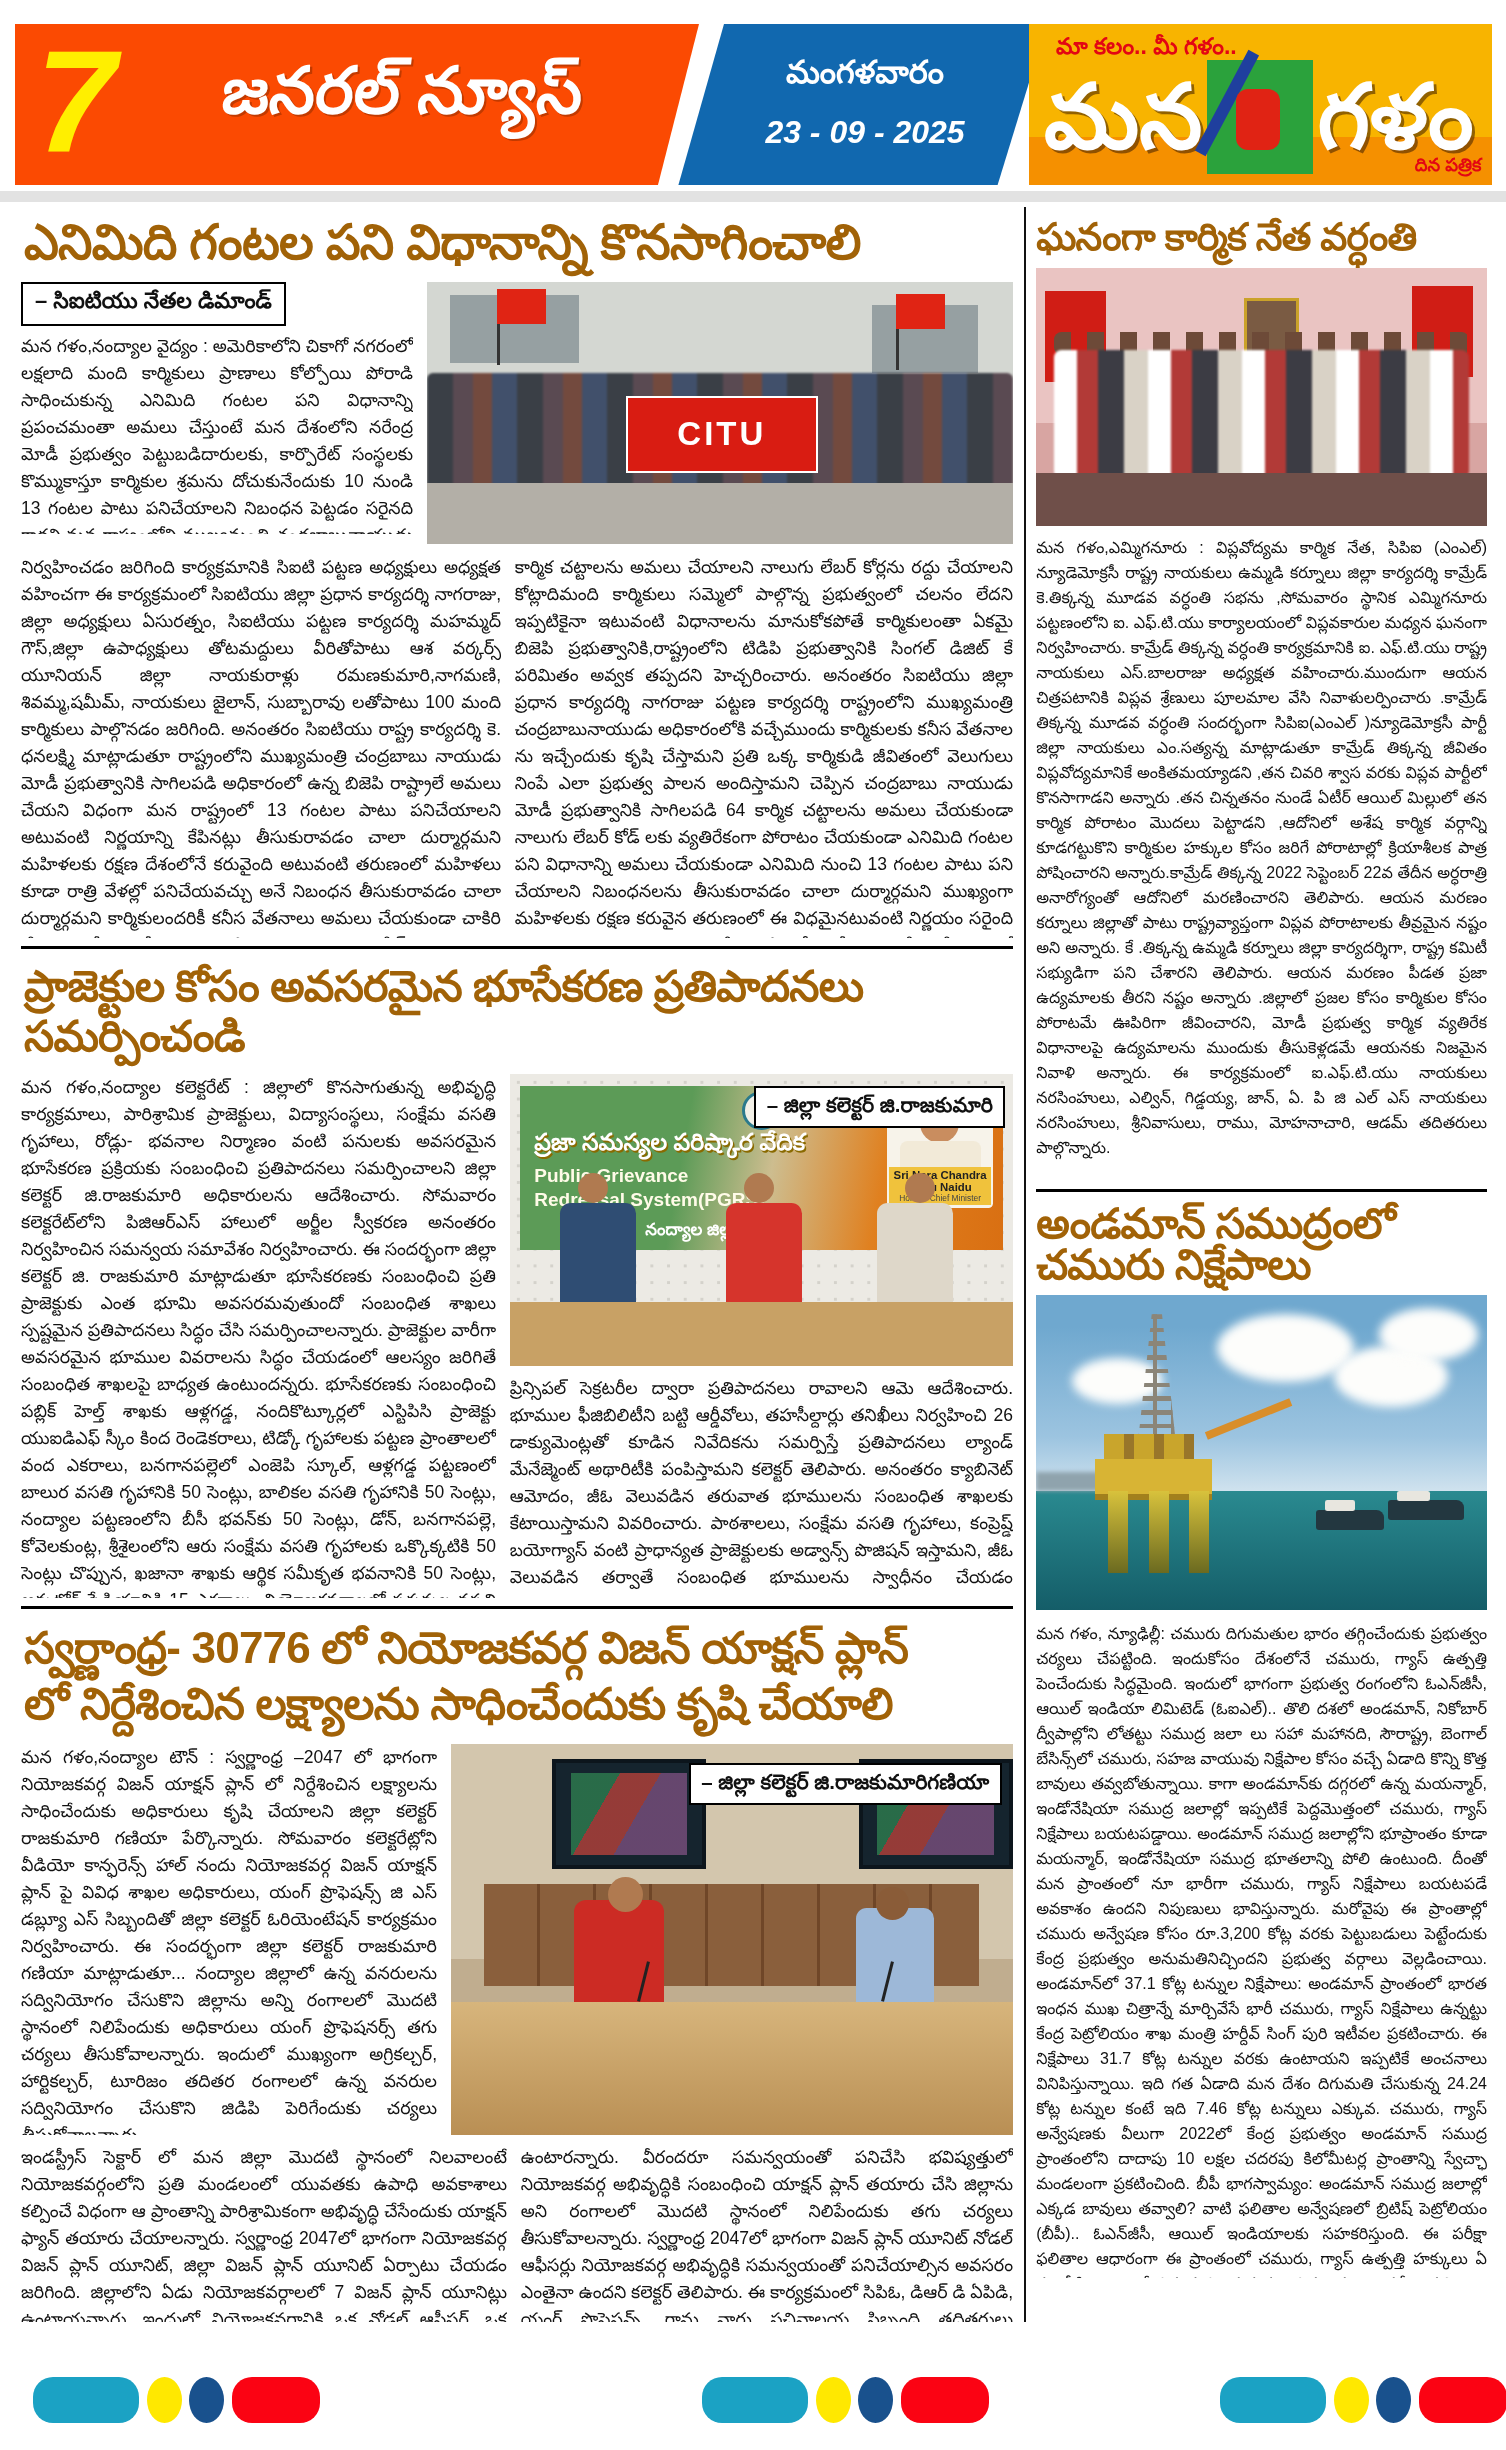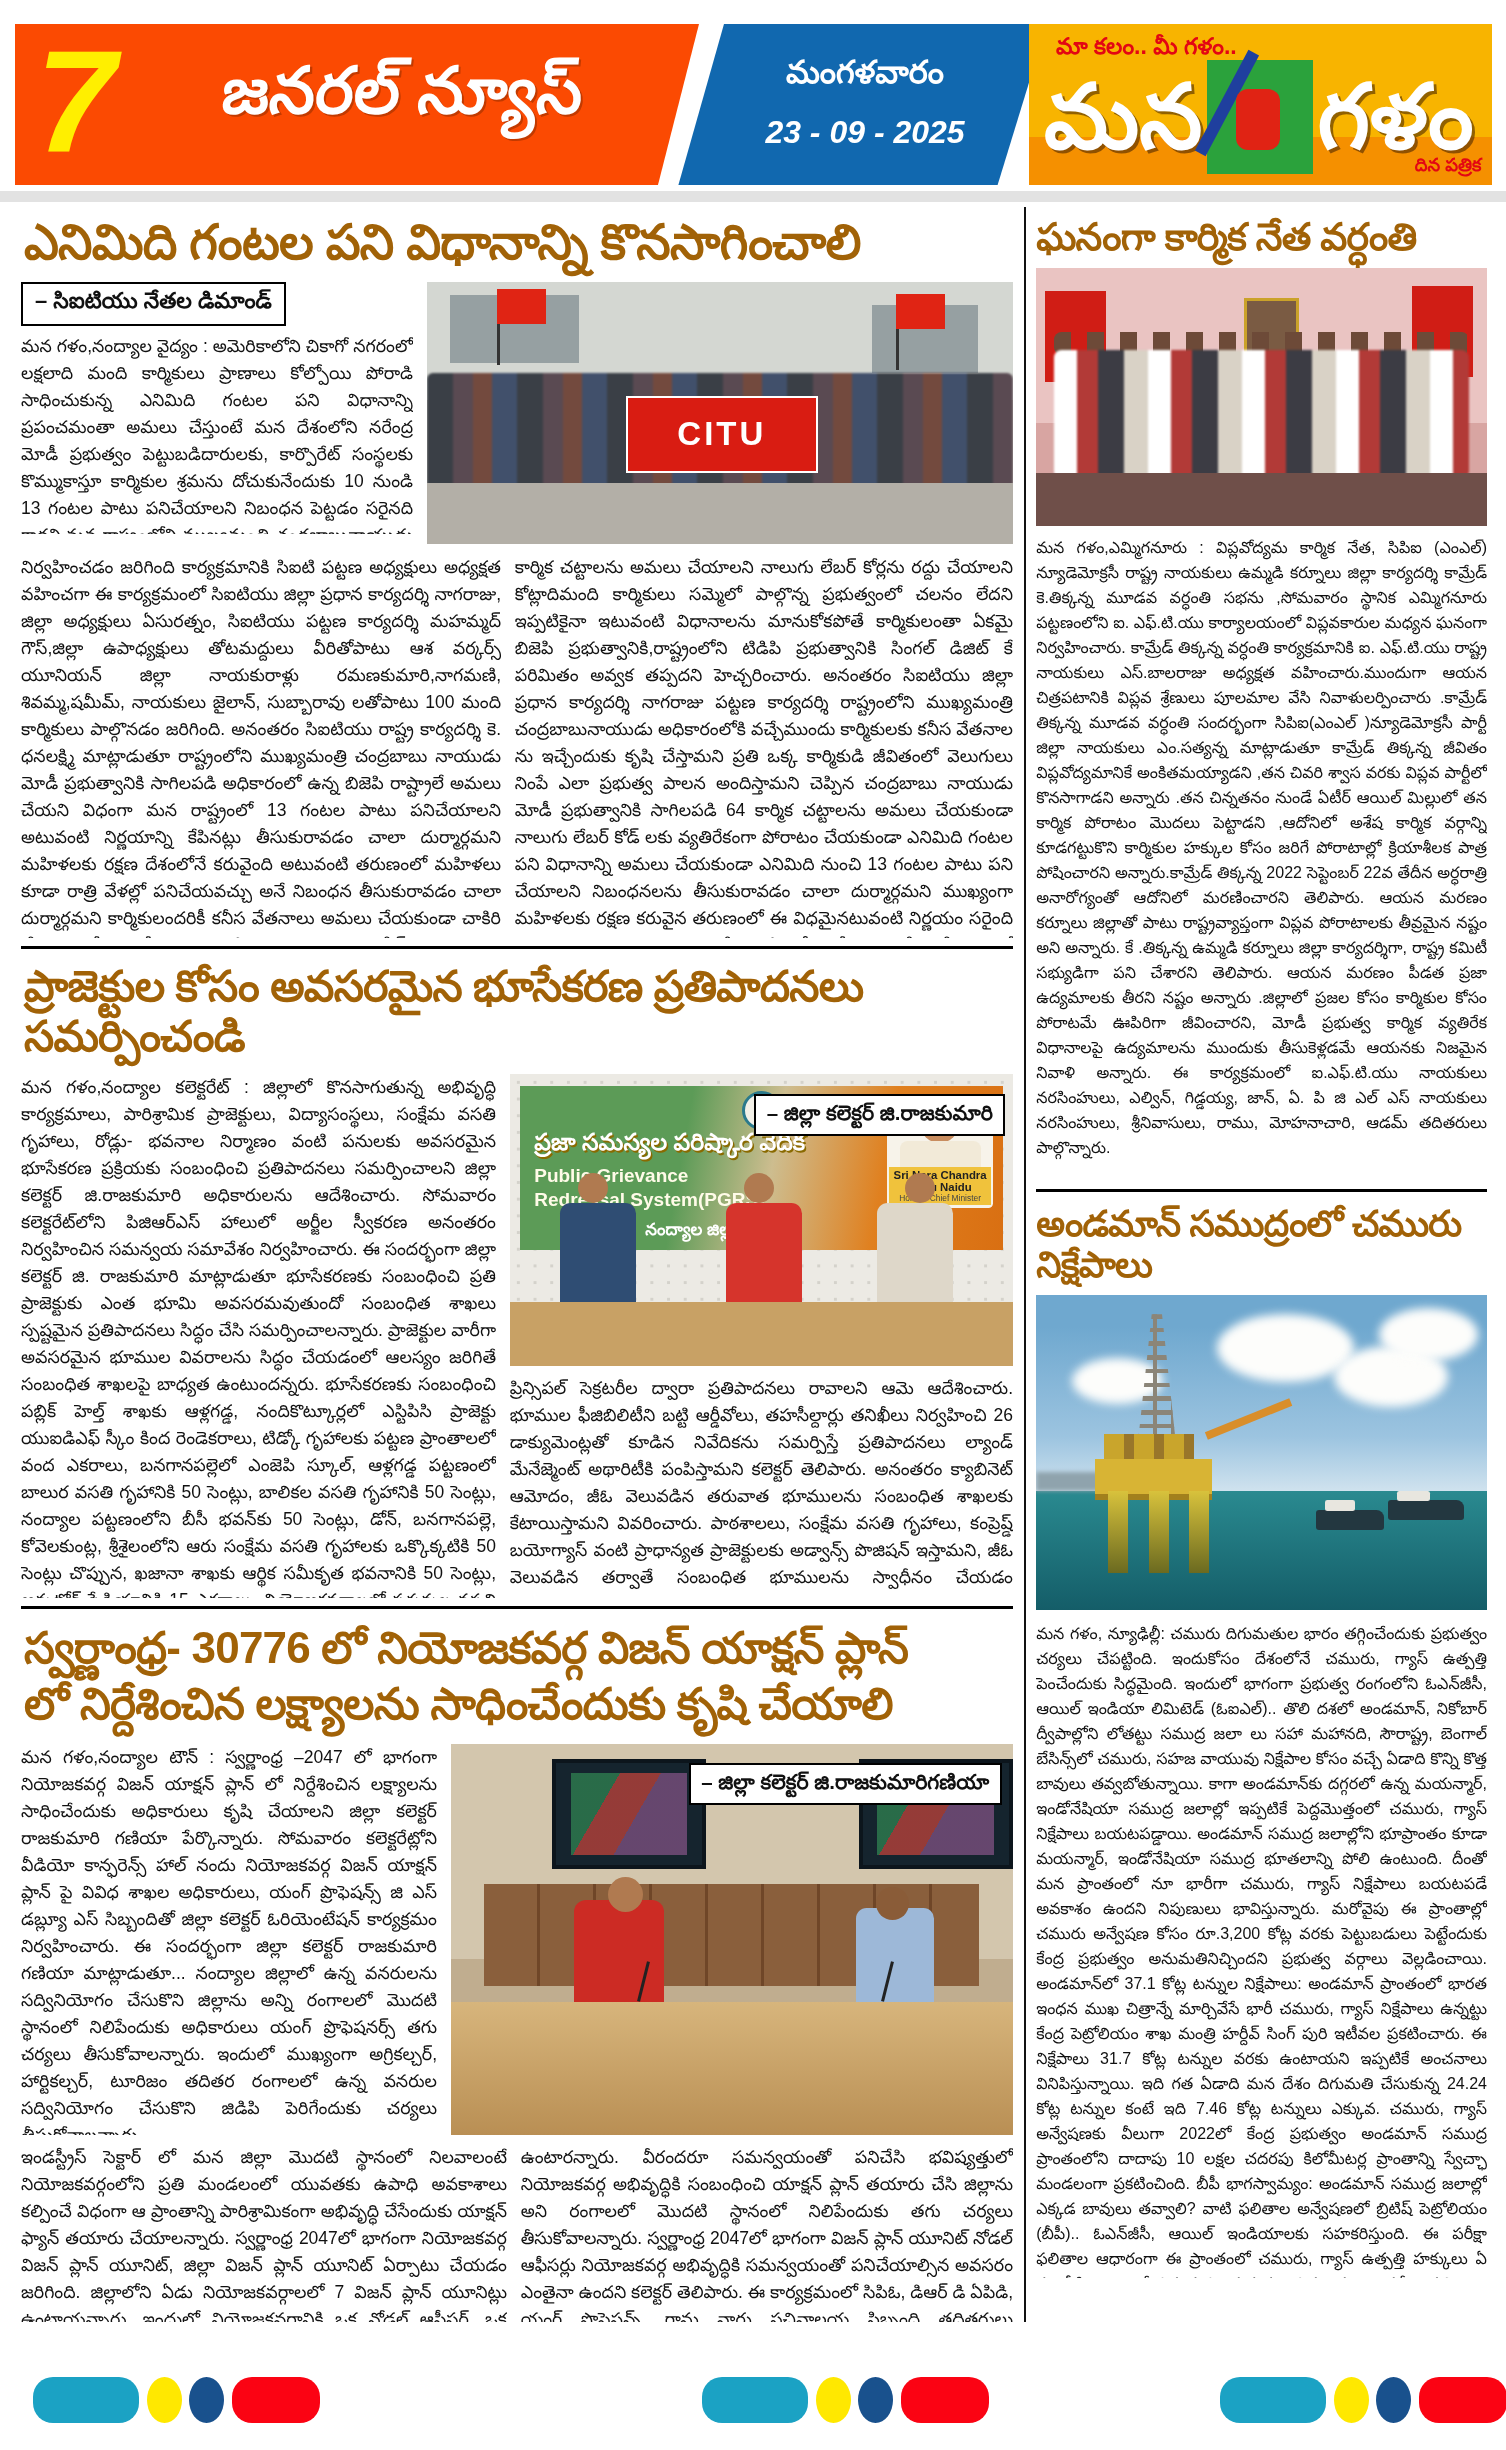--- a/index.html
+++ b/index.html
@@ -34,21 +34,21 @@
   
   .content{position:absolute;left:21px;right:20px;top:207px;display:flex;}
   .main{width:992px;flex:0 0 auto;}
   .rail{flex:1;margin-left:10.6px;border-left:2.3px solid #111;padding-left:10.6px;}
 
   .headline{font-weight:bold;color:#a16207;letter-spacing:-0.8px;}
   .h1a{font-size:49px;line-height:55px;margin:7.6px 0 12px 3px;}
   .h1c{font-size:43px;line-height:50px;margin:12px 0 13.7px 3px;}
   .h1d{font-size:44px;line-height:56px;margin:10.6px 0 12px 3px;}
   .h2{font-size:38px;line-height:44px;margin:7.6px 0 9px 0;}
-  .h2b{font-size:36px;line-height:41px;margin:10.6px 0 10.6px 0;}
+  .h2b{font-size:42px;line-height:41px;margin:10.6px 0 10.6px 0;}
   .rule{height:3px;background:#000;margin:7.6px 0;}
 
   .cols{display:flex;gap:13.7px;}
   .bodytext{font-size:17.5px;line-height:27px;text-align:justify;overflow:hidden;}
   .railtext{font-size:16px;line-height:25px;text-align:justify;overflow:hidden;}
   .byline-box{display:inline-block;border:2.3px solid #000;padding:4.6px 12px;font-size:22px;
     font-weight:bold;background:#fff;margin:0 0 7.6px 0;}
 
   .photo{position:relative;overflow:hidden;background:#ddd;}
 
@@ -94,21 +94,21 @@
   .pc-cm{position:absolute;right:2%;top:7.6px;width:22%;height:70%;background:#f7f3ea;border-radius:4.6px;}
   .pc-cmface{position:absolute;left:50%;top:10.6px;width:39px;height:39px;margin-left:-20px;border-radius:50%;background:#c98d5f;}
   .pc-cmbody{position:absolute;left:12%;top:47px;width:76%;height:46px;background:#f2ead8;border-radius:7.6px 7.6px 0 0;}
   .pc-nameplate{position:absolute;left:2%;bottom:3px;width:96%;background:#f0c23c;text-align:center;padding:2.3px 0;}
   .pc-name{font-size:11.4px;font-weight:bold;color:#222;display:block;}
   .pc-post{font-size:8.4px;color:#444;display:block;}
   .pc-desk{position:absolute;left:0;right:0;bottom:0;height:22%;background:#c8a165;}
   .pc-person{position:absolute;bottom:22%;height:34%;width:15%;border-radius:10.6px 10.6px 0 0;}
   .pc-head{position:absolute;bottom:56%;width:30px;height:30px;border-radius:50%;background:#b07a50;}
   .pc-byline{position:absolute;right:1.5%;top:4%;border:2.3px solid #000;background:#fff;
-    padding:4.6px 10.6px;font-size:20.5px;font-weight:bold;margin-top:8px;}
+    padding:4.6px 10.6px;font-size:20.5px;font-weight:bold;}
 
   
   .ph-e{height:315px;width:100%;}
   .pe-sky{position:absolute;inset:0;background:linear-gradient(#6fa8cf 0 10%,#9cc4e0 45%,#cfe2ee 62%);}
   .pe-cloud{position:absolute;background:#fdfdfb;border-radius:50%;filter:blur(4.6px);}
   .pe-sea{position:absolute;left:0;right:0;bottom:0;height:38%;background:linear-gradient(#2a8a90,#145d68);}
   .pe-land{position:absolute;left:0;top:56%;width:18%;height:6%;background:#8fa3ad;filter:blur(2.3px);}
   .pe-tower{position:absolute;left:22%;top:6%;width:43px;height:152px;
     background:repeating-linear-gradient(#8b8578 0 4.6px,transparent 4.6px 13.7px),
                repeating-linear-gradient(90deg,#8b8578 0 3.8px,transparent 3.8px 18px);

